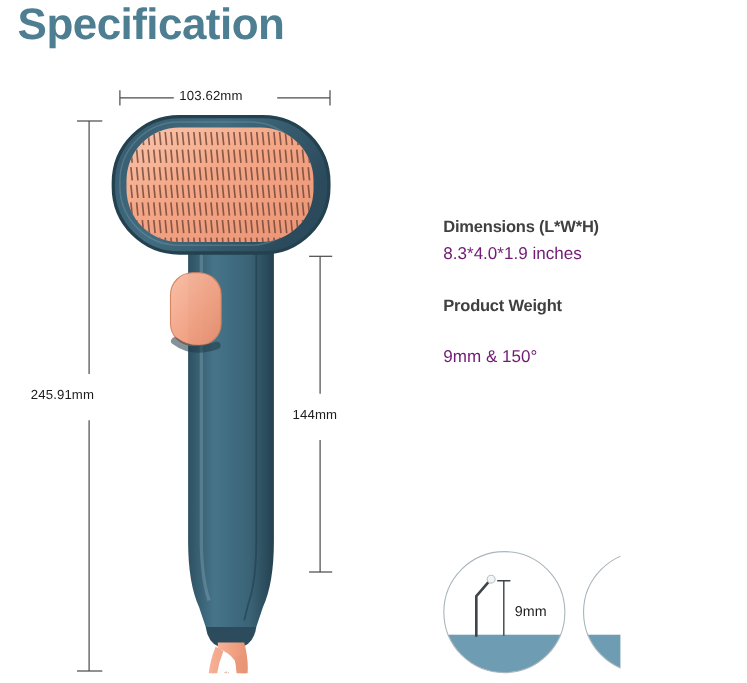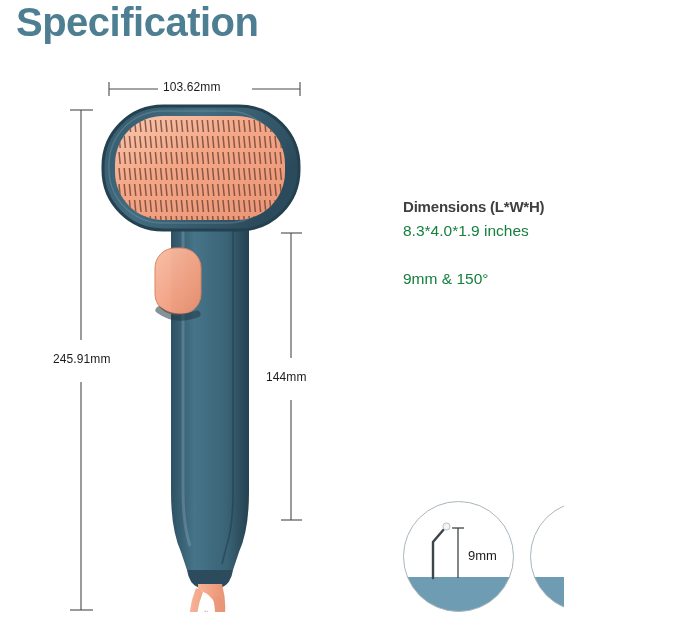--- a/index.html
+++ b/index.html
@@ -41,21 +41,21 @@
     pointer-events: none;
   }
   .dim-label {
     position: absolute;
     font-size: 12px;
     color: #1c1c1c;
     white-space: nowrap;
     letter-spacing: 0.1px;
   }
   #dim-label-width  { left: 163px; top: 80px; }
-  #dim-label-height { left: 53px;  top: 352px; }
+  #dim-label-height { left: 28px;  top: 352px; }
   #dim-label-handle { left: 266px; top: 370px; }
 
   
   #product {
     position: absolute;
     left: 95px;
     top: 100px;
     width: 230px;
     height: 512px;
   }
@@ -71,21 +71,21 @@
   .spec-heading {
     font-size: 15px;
     font-weight: 700;
     color: #404040;
     letter-spacing: -0.2px;
     margin: 0 0 7px 0;
     line-height: 1.15;
   }
   .spec-value {
     font-size: 15.5px;
-    color: #15803d;
+    color: #701a75;
     margin: 0;
     line-height: 1.2;
   }
 
   
   #bristle-figures {
     position: absolute;
     left: 402px;
     top: 500px;
     display: flex;
@@ -423,20 +423,21 @@
   <div class="dim-label" id="dim-label-handle">144mm</div>
 
   <div id="spec-list">
 
     <div class="spec-block">
       <p class="spec-heading">Dimensions (L*W*H)</p>
       <p class="spec-value">8.3*4.0*1.9 inches</p>
     </div>
 
     <div class="spec-block">
+      <p class="spec-heading">Product Weight</p>
     </div>
 
     <div class="spec-block">
       <p class="spec-value">9mm &amp; 150°</p>
     </div>
 
   </div>
 
   <div id="bristle-figures">
 

